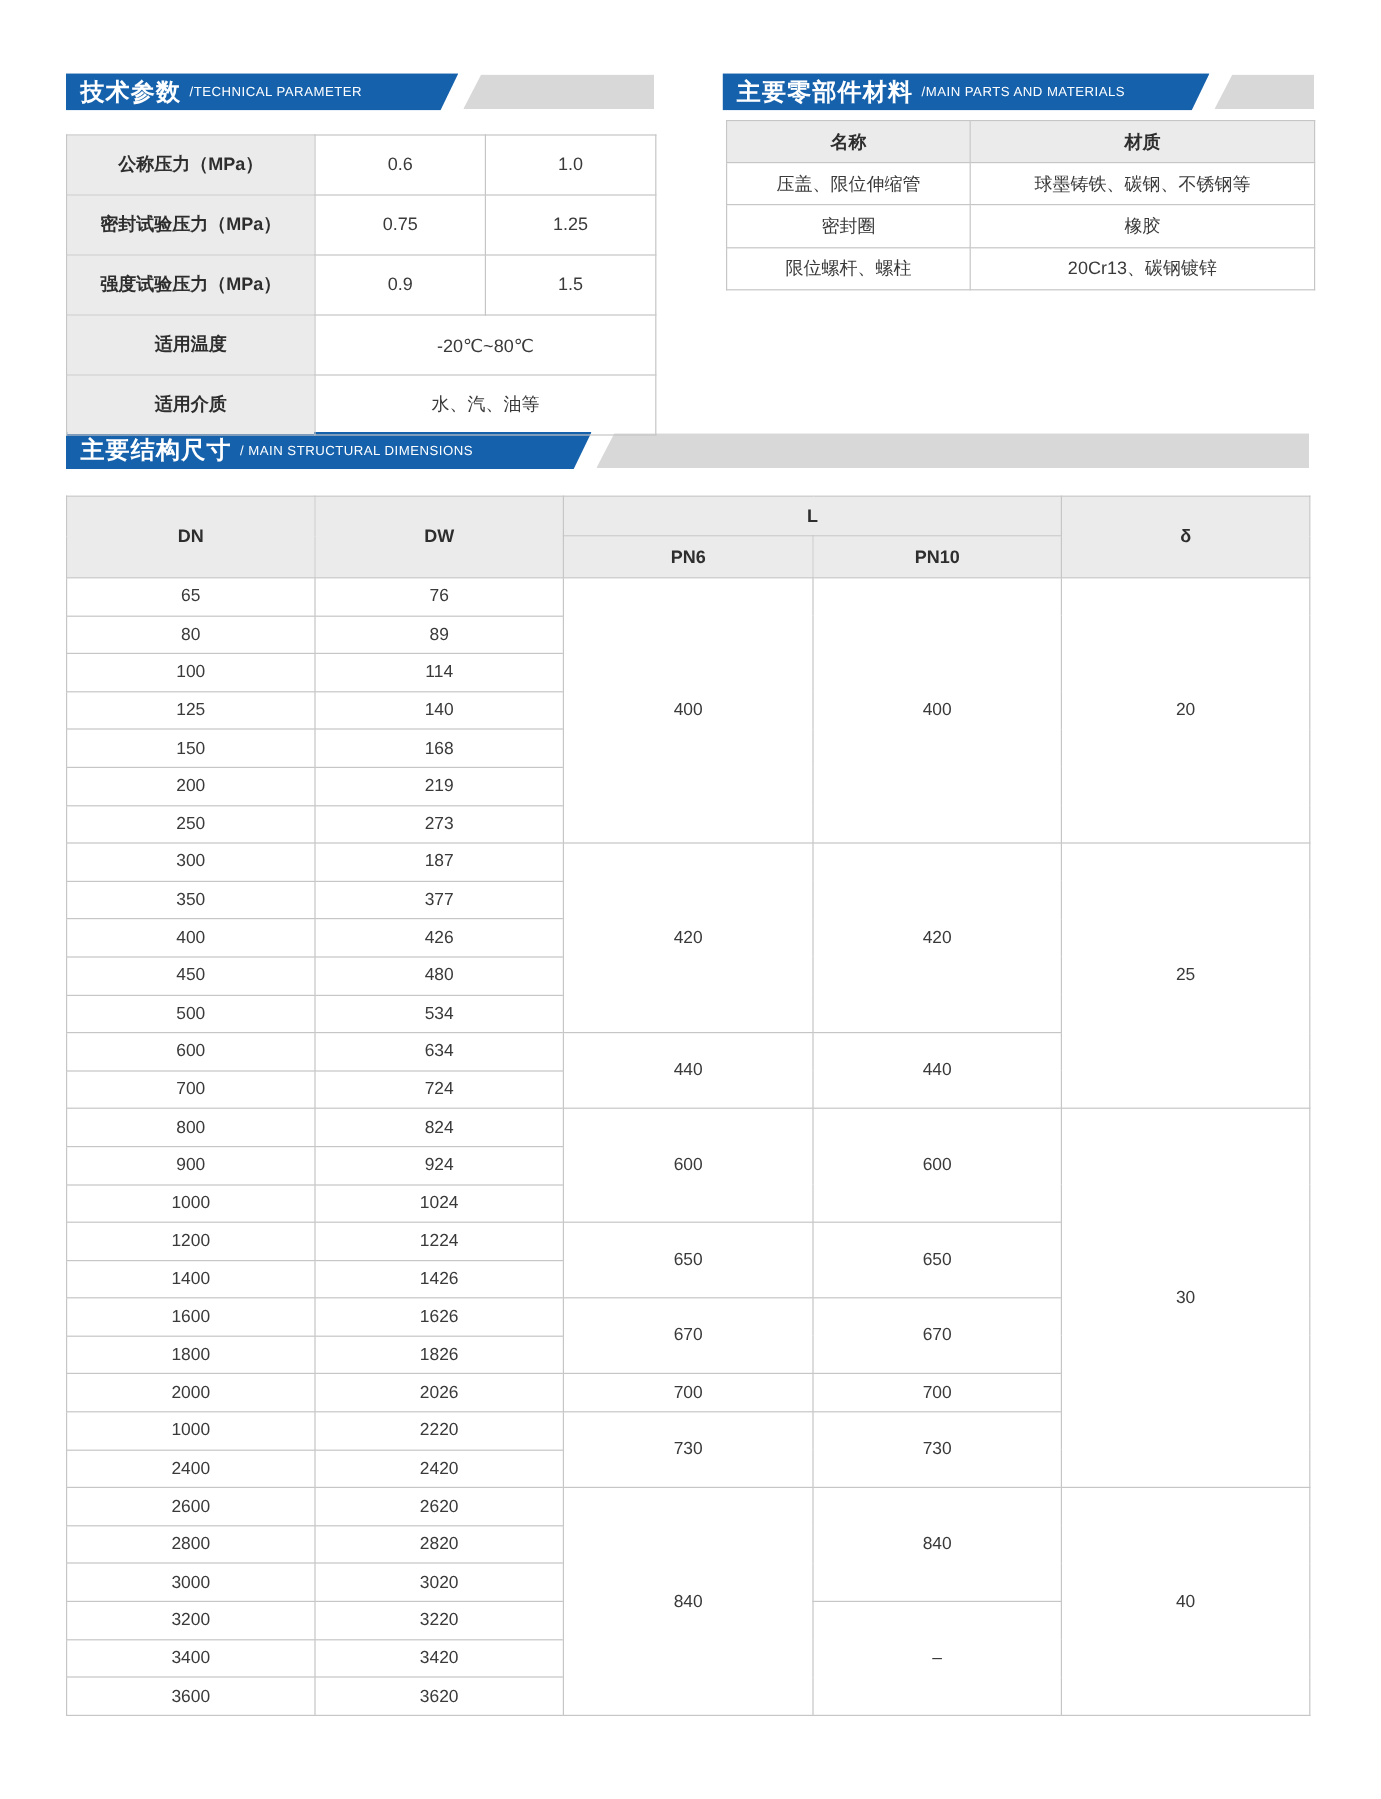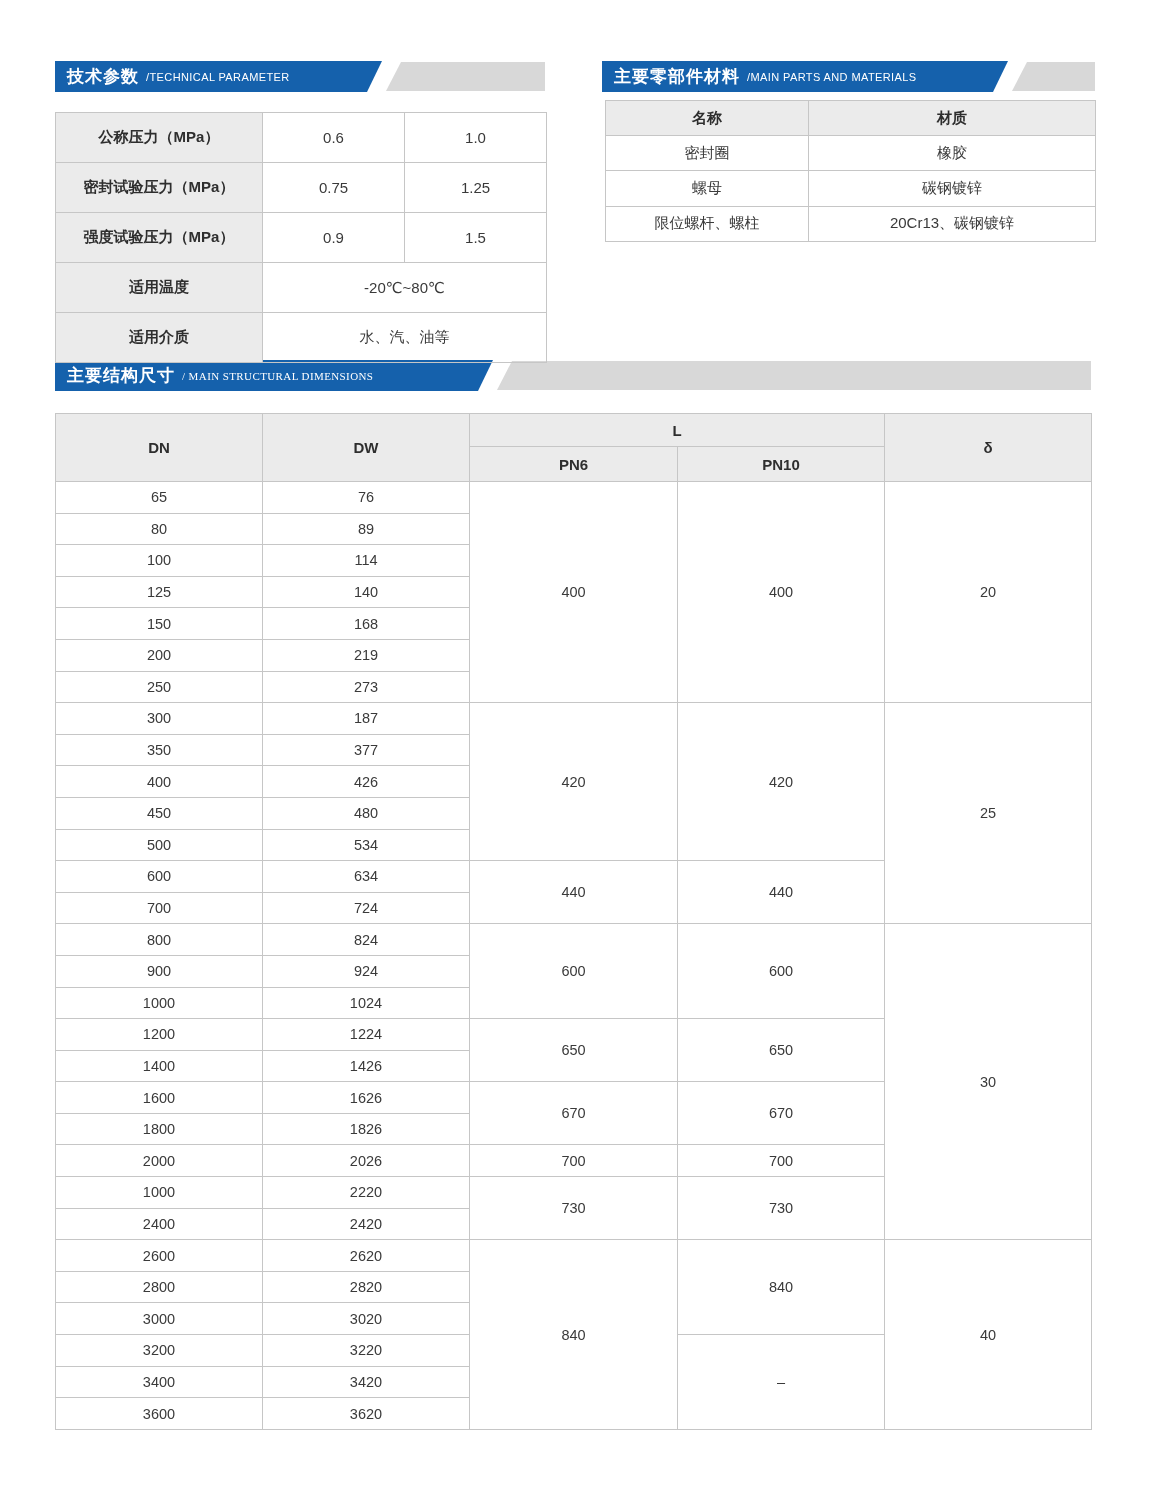--- a/index.html
+++ b/index.html
@@ -7,21 +7,21 @@
     width:1151px;height:1499px;position:relative;background:#ffffff;
     font-family:"Liberation Sans","DejaVu Sans",sans-serif;color:#333;
     overflow:hidden;
   }
   .bar-blue{
     position:absolute;height:31px;background:#1561ac;color:#fff;
     display:flex;align-items:center;gap:7px;padding-left:12px;box-sizing:border-box;
     clip-path:polygon(0 0,100% 0,calc(100% - 15px) 100%,0 100%);
     white-space:nowrap;
   }
-  .bar-blue .cn{font-size:17px;font-weight:bold;letter-spacing:1px;}
+  .bar-blue .cn{font-size:20px;font-weight:bold;letter-spacing:1px;}
   .bar-blue .en{font-size:11px;letter-spacing:.4px;}
   .bar-gray{
     position:absolute;height:29px;background:#d8d8d8;
     clip-path:polygon(15px 0,100% 0,100% 100%,0 100%);
   }
   table{
     position:absolute;border-collapse:collapse;table-layout:fixed;
     border:1px solid #b7b7b7;
   }
   td{
@@ -45,21 +45,21 @@
   <span class="en">/TECHNICAL PARAMETER</span>
 </div>
 <div class="bar-gray" style="left:386px;top:62px;width:159px;"></div>
 
 <div class="bar-blue" style="left:602px;top:61px;width:406px;">
   <span class="cn">主要零部件材料</span>
   <span class="en">/MAIN PARTS AND MATERIALS</span>
 </div>
 <div class="bar-gray" style="left:1012px;top:62px;width:83px;"></div>
 
-<div class="bar-blue" style="left:55px;top:360px;width:438px;font-family:Liberation Serif, serif;">
+<div class="bar-blue" style="left:55px;top:360px;width:438px;">
   <span class="cn">主要结构尺寸</span>
   <span class="en">/ MAIN STRUCTURAL DIMENSIONS</span>
 </div>
 <div class="bar-gray" style="left:497px;top:361px;width:594px;"></div>
 
 <table id="t1" style="left:55px;top:112px;width:491px;">
   <colgroup>
       <col style="width:207px">
       <col style="width:142px">
       <col style="width:142px">
@@ -95,26 +95,26 @@
   <colgroup>
       <col style="width:203px">
       <col style="width:287px">
     </colgroup>
   <tbody>
       <tr>
     <td class="g">名称</td>
     <td class="g">材质</td>
   </tr>
   <tr>
+    <td>压盖、限位伸缩管</td>
+    <td>球墨铸铁、碳钢、不锈钢等</td>
+  </tr>
+  <tr>
     <td>密封圈</td>
     <td>橡胶</td>
-  </tr>
-  <tr>
-    <td>螺母</td>
-    <td>碳钢镀锌</td>
   </tr>
   <tr>
     <td>限位螺杆、螺柱</td>
     <td>20Cr13、碳钢镀锌</td>
   </tr>
 </tbody>
   </table>
 
 <table id="t3" style="left:55px;top:413px;width:1036px;">
   <colgroup>

